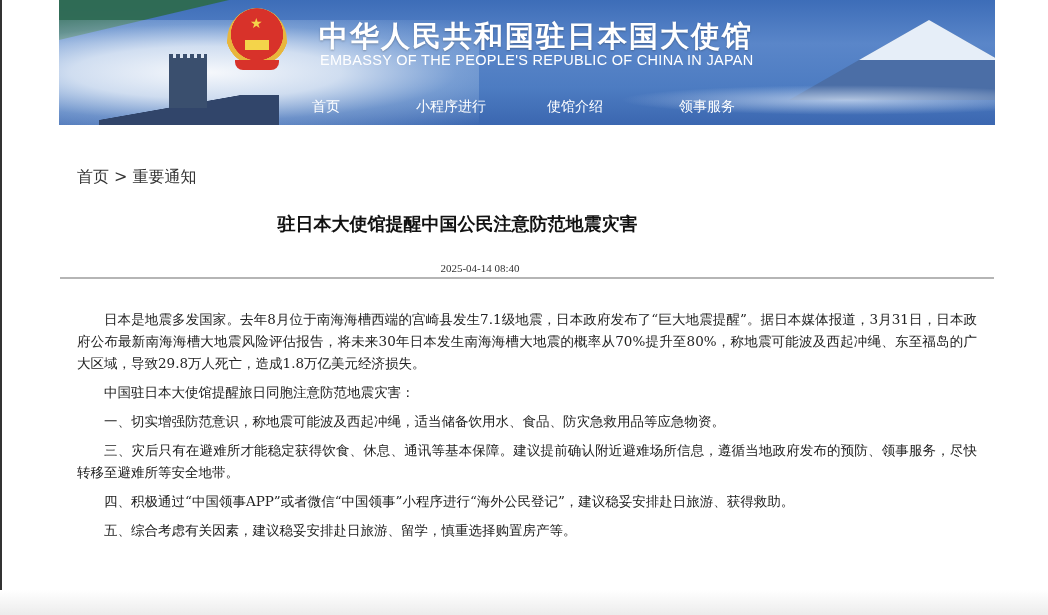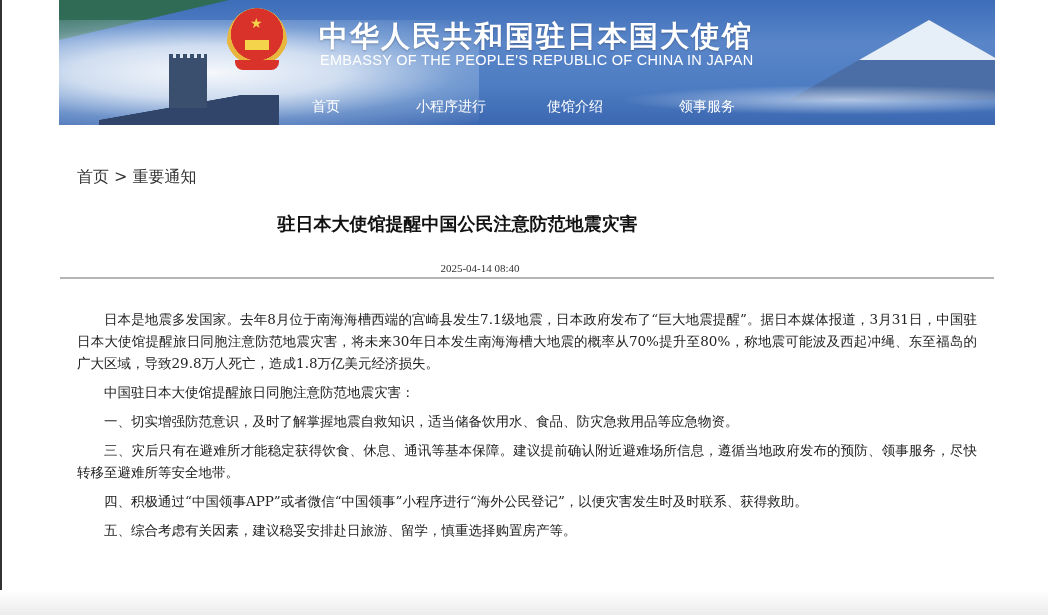--- a/index.html
+++ b/index.html
@@ -85,21 +85,21 @@
   <span>首页</span>
   <span>&gt;</span>
   <span>重要通知</span>
 </div>
 
 <div class="art-title">驻日本大使馆提醒中国公民注意防范地震灾害</div>
 <div class="art-date">2025-04-14 08:40</div>
 <div class="sep"></div>
 
 <div class="body">
-  <p>日本是地震多发国家。去年8月位于南海海槽西端的宫崎县发生7.1级地震，日本政府发布了“巨大地震提醒”。据日本媒体报道，3月31日，中国驻日本大使馆提醒旅日同胞注意防范地震灾害，将未来30年日本发生南海海槽大地震的概率从70%提升至80%，称地震可能波及西起冲绳、东至福岛的广大区域，导致29.8万人死亡，造成1.8万亿美元经济损失。</p>
+  <p>日本是地震多发国家。去年8月位于南海海槽西端的宫崎县发生7.1级地震，日本政府发布了“巨大地震提醒”。据日本媒体报道，3月31日，日本政府公布最新南海海槽大地震风险评估报告，将未来30年日本发生南海海槽大地震的概率从70%提升至80%，称地震可能波及西起冲绳、东至福岛的广大区域，导致29.8万人死亡，造成1.8万亿美元经济损失。</p>
   <p>中国驻日本大使馆提醒旅日同胞注意防范地震灾害：</p>
-  <p>一、切实增强防范意识，及时了解掌握地震自救知识，适当储备饮用水、食品、防灾急救用品等应急物资。</p>
+  <p>一、切实增强防范意识，称地震可能波及西起冲绳，适当储备饮用水、食品、防灾急救用品等应急物资。</p>
   <p>三、灾后只有在避难所才能稳定获得饮食、休息、通讯等基本保障。建议提前确认附近避难场所信息，遵循当地政府发布的预防、领事服务，尽快转移至避难所等安全地带。</p>
-  <p>四、积极通过“中国领事APP”或者微信“中国领事”小程序进行“海外公民登记”，以便灾害发生时及时联系、获得救助。</p>
+  <p>四、积极通过“中国领事APP”或者微信“中国领事”小程序进行“海外公民登记”，建议稳妥安排赴日旅游、获得救助。</p>
   <p>五、综合考虑有关因素，建议稳妥安排赴日旅游、留学，慎重选择购置房产等。</p>
 </div>
 
 <div class="bottomfade"></div>
 
 </body></html>

